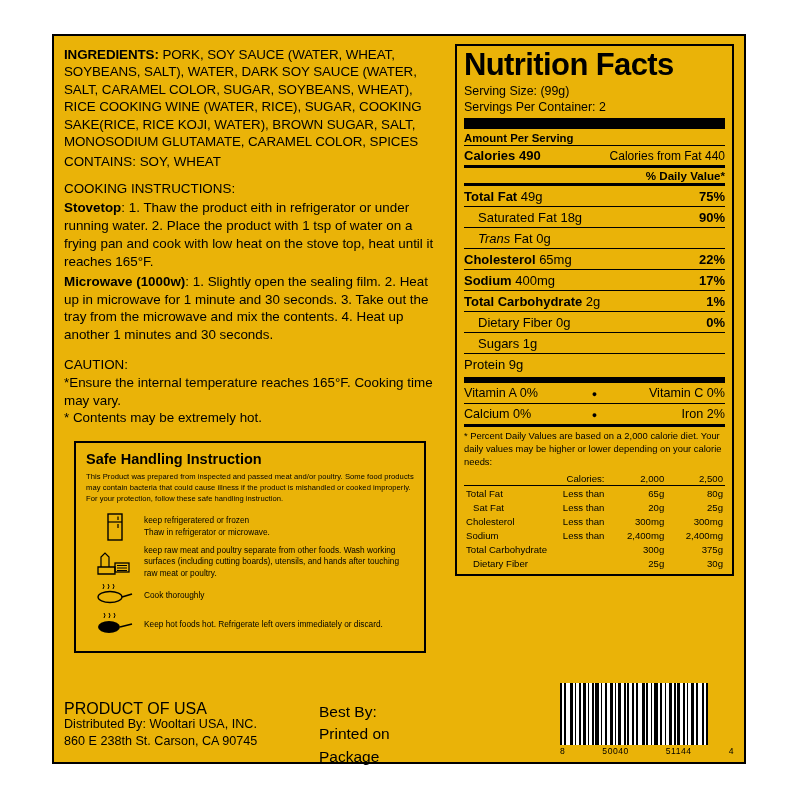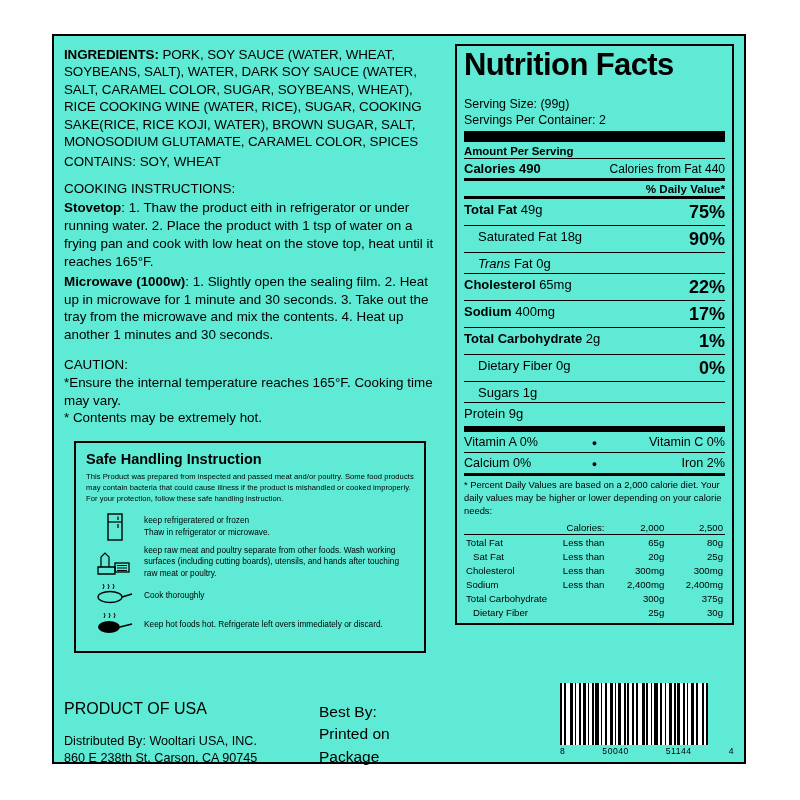--- a/index.html
+++ b/index.html
@@ -15,21 +15,21 @@
     overflow: hidden;
   }
   .label {
     position: absolute;
     left: 52px;
     top: 34px;
     width: 694px;
     height: 730px;
     border: 2px solid #000;
     box-sizing: border-box;
-    background: #5eead4;
+    background: #eab308;
   }
   .cols {
     display: flex;
     height: 100%;
     box-sizing: border-box;
   }
   .left-col {
     width: 393px;
     padding: 10px 8px 0 10px;
     box-sizing: border-box;
@@ -119,21 +119,21 @@
   }
   .product-of {
     position: absolute;
     left: 10px;
     top: 4px;
     font-size: 16px;
   }
   .distrib {
     position: absolute;
     left: 10px;
-    top: 37px;
+    top: 20px;
     font-size: 12.6px;
     line-height: 1.36;
   }
   .bestby {
     position: absolute;
     left: 265px;
     top: 5px;
     font-size: 15.5px;
     line-height: 1.45;
   }
@@ -144,21 +144,21 @@
     box-sizing: border-box;
     padding: 3px 7px 4px 7px;
     font-family: "Liberation Sans", sans-serif;
     width: 100%;
   }
   .nf-title {
     font-size: 31px;
     font-weight: 700;
     letter-spacing: -0.6px;
     line-height: 1.05;
-    margin-bottom: 14px;
+    margin-bottom: 1px;
   }
   .nf-serving {
     font-size: 12.4px;
     line-height: 1.32;
   }
   .bar-lg {
     height: 11px;
     background: #000;
     margin: 3px 0 2px 0;
   }
@@ -190,21 +190,21 @@
     display: flex;
     justify-content: space-between;
     align-items: flex-start;
     font-size: 13px;
     padding: 2.5px 0 2.5px 0;
     border-top: 1px solid #000;
   }
   .nf-line.first { border-top: 3px solid #000; }
   .nf-line .name { font-weight: 700; }
   .nf-line .name span { font-weight: 400; }
-  .nf-line .pct { font-weight: 700; font-size: 18px; }
+  .nf-line .pct { font-weight: 700; font-size: 13px; }
   .nf-line.sub { padding-left: 14px; }
   .nf-line.sub .name { font-weight: 400; }
   .nf-line.sub2 { padding-left: 14px; }
   .nf-line.sub2 .name { font-weight: 400; font-style: italic; }
   .vit-row {
     display: flex;
     align-items: baseline;
     font-size: 12.6px;
     padding: 3px 0 3px 0;
   }

